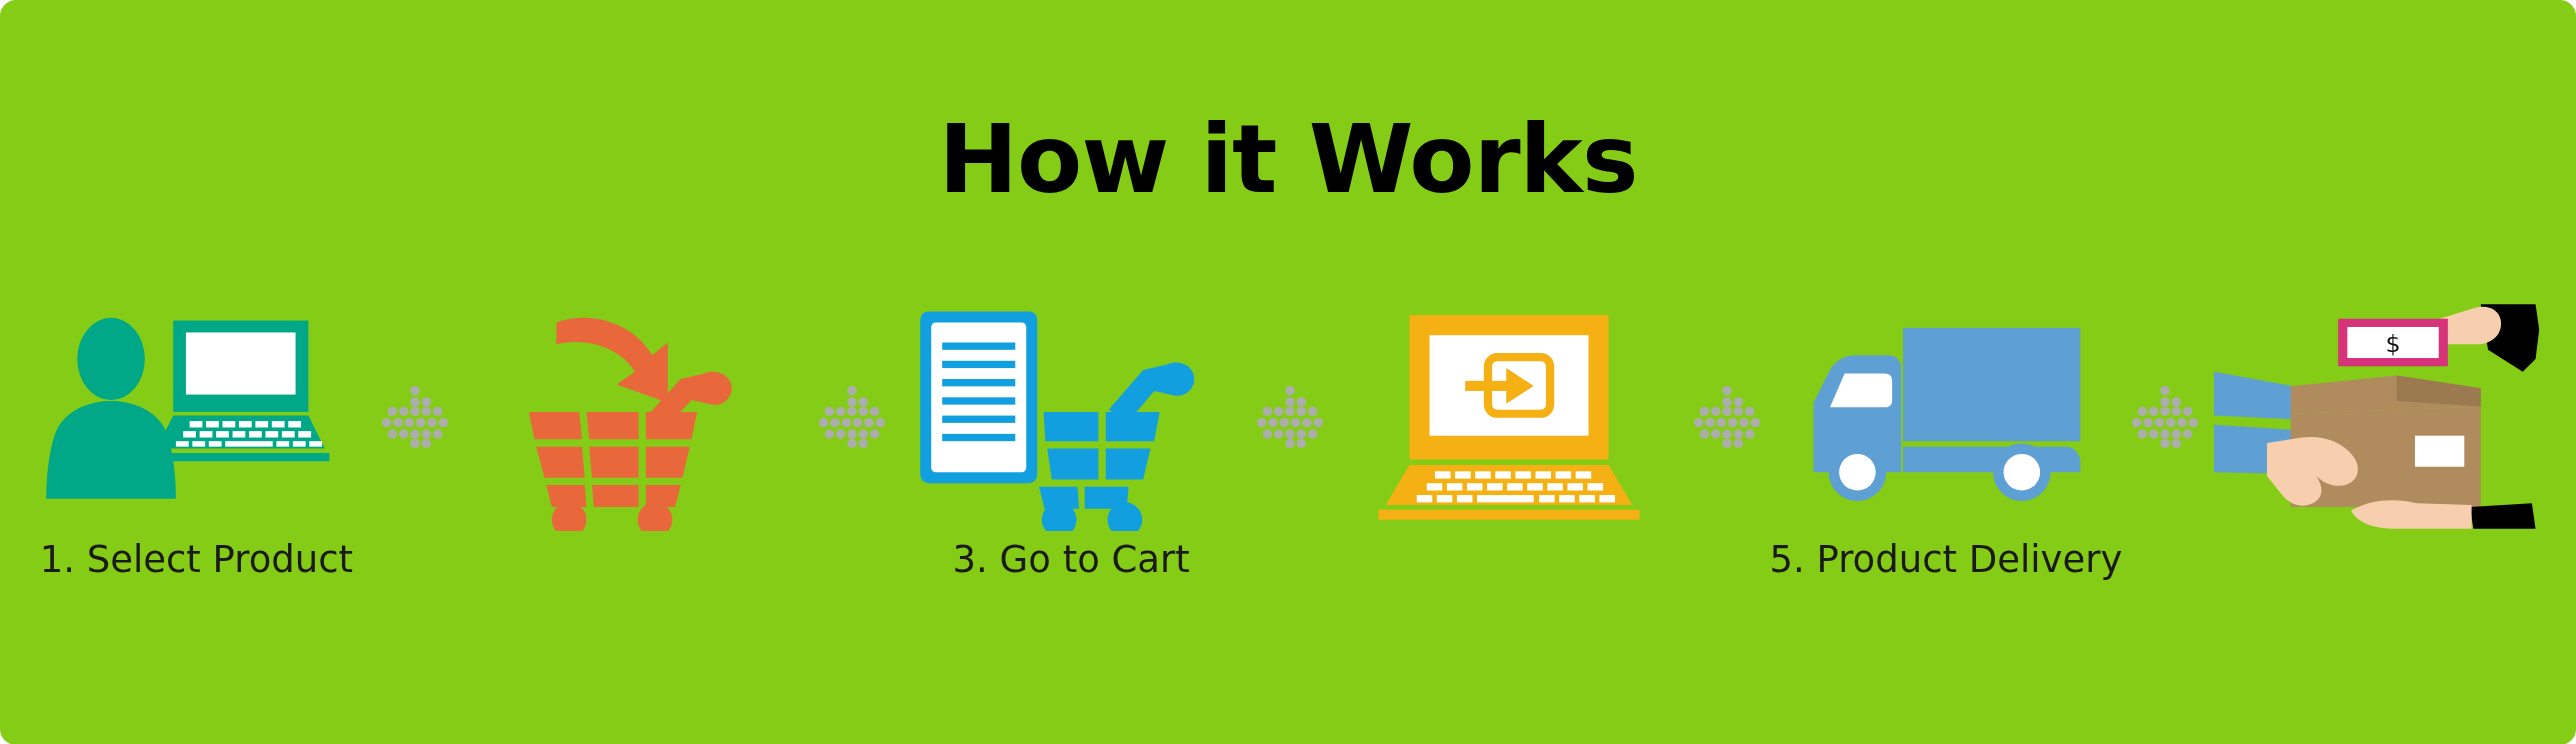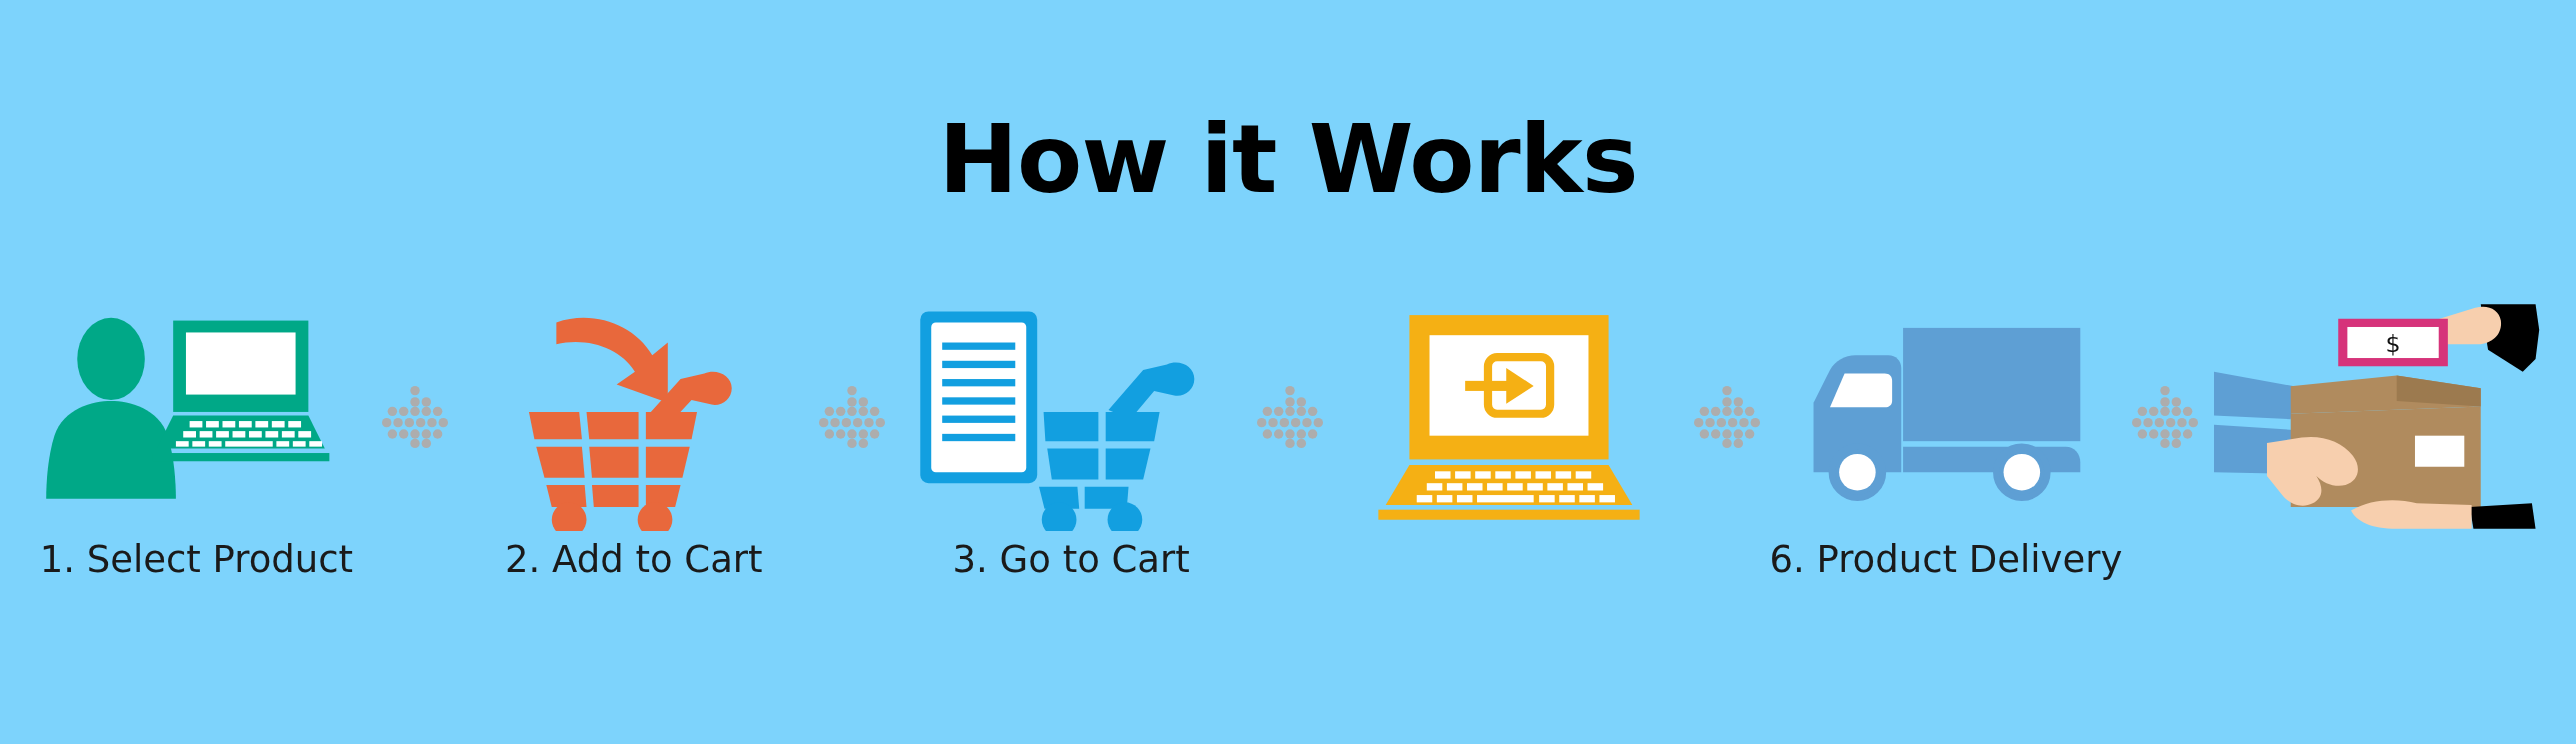--- a/index.html
+++ b/index.html
@@ -11,21 +11,22 @@
     width: 2576px;
     height: 745px;
     font-family: "Liberation Sans", sans-serif;
     overflow: hidden;
   }
 
   #page {
     position: relative;
     width: 2576px;
     height: 745px;
-    background: #7dd3fc;
+    background: #84cc16;
+    border-radius: 16px;
   }
 
   
   #title {
     position: absolute;
     top: 108px;
     left: 0;
     width: 2576px;
     text-align: center;
     font-family: "DejaVu Sans", sans-serif;
@@ -213,21 +214,20 @@
 
             <path d="M89 200 L131 200 L133 224 L95 224 Z"></path>
             <path d="M139 200 L190 200 L190 224 L141 224 Z"></path>
             <path d="M198 200 L236 200 L230 224 L198 224 Z"></path>
 
             <circle cx="114" cy="238" r="19"></circle>
             <circle cx="208" cy="238" r="19"></circle>
           </g>
         </svg>
       </div>
-      <div class="step-label">2. Add to Cart</div>
     </div>
 
     <div class="sep">
       <svg viewBox="0 0 70 70" xmlns="http://www.w3.org/2000/svg">
         <g fill="#ADADAD">
           <circle cx="35" cy="7" r="5"></circle>
           <circle cx="35" cy="19" r="5"></circle>
             <circle cx="47" cy="19" r="5"></circle>
           <circle cx="11" cy="29" r="5"></circle>
             <circle cx="23" cy="29" r="5"></circle>
@@ -405,21 +405,21 @@
 
             <circle cx="88" cy="186" r="28" fill="#5E9FD4"></circle>
             <circle cx="88" cy="186" r="20" fill="#ffffff"></circle>
             <circle cx="88" cy="186" r="28" fill="none" stroke="#5E9FD4" stroke-width="7"></circle>
             <circle cx="268" cy="186" r="28" fill="#5E9FD4"></circle>
             <circle cx="268" cy="186" r="20" fill="#ffffff"></circle>
             <circle cx="268" cy="186" r="28" fill="none" stroke="#5E9FD4" stroke-width="7"></circle>
           </g>
         </svg>
       </div>
-      <div class="step-label">6. Product Delivery</div>
+      <div class="step-label">5. Product Delivery</div>
     </div>
 
     <div class="sep">
       <svg viewBox="0 0 70 70" xmlns="http://www.w3.org/2000/svg">
         <g fill="#ADADAD">
           <circle cx="35" cy="7" r="5"></circle>
           <circle cx="35" cy="19" r="5"></circle>
             <circle cx="47" cy="19" r="5"></circle>
           <circle cx="11" cy="29" r="5"></circle>
             <circle cx="23" cy="29" r="5"></circle>

